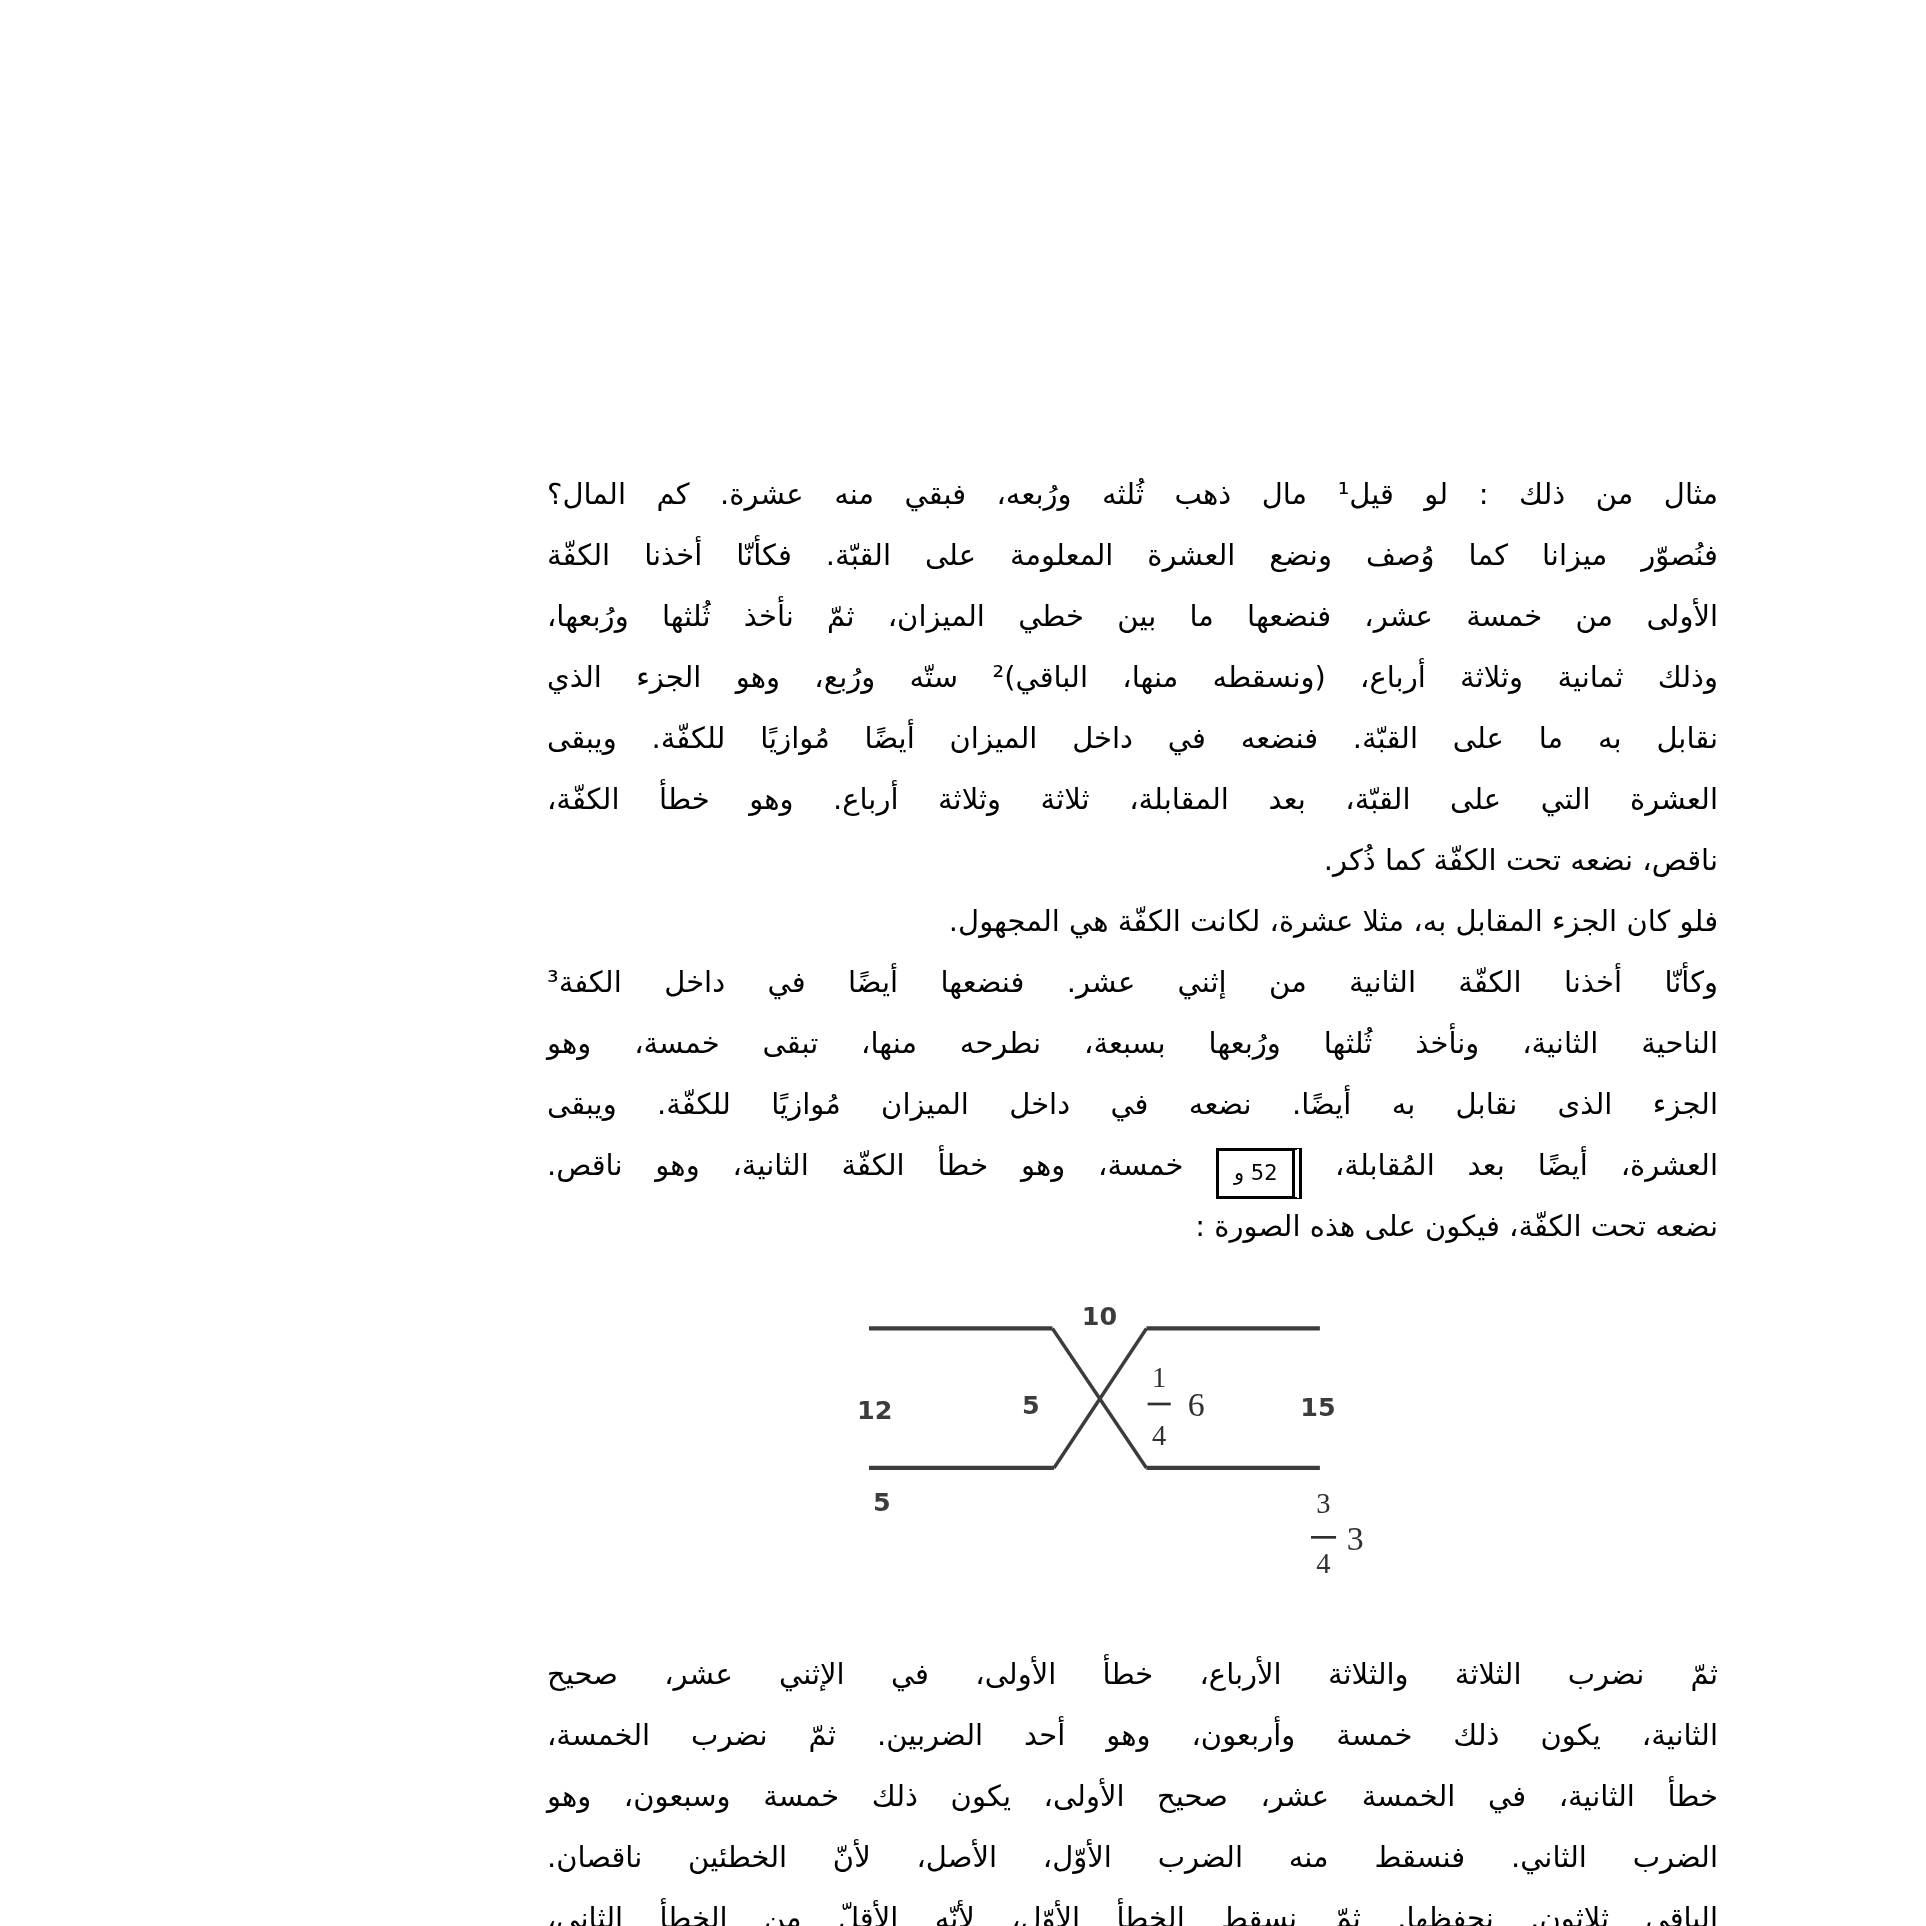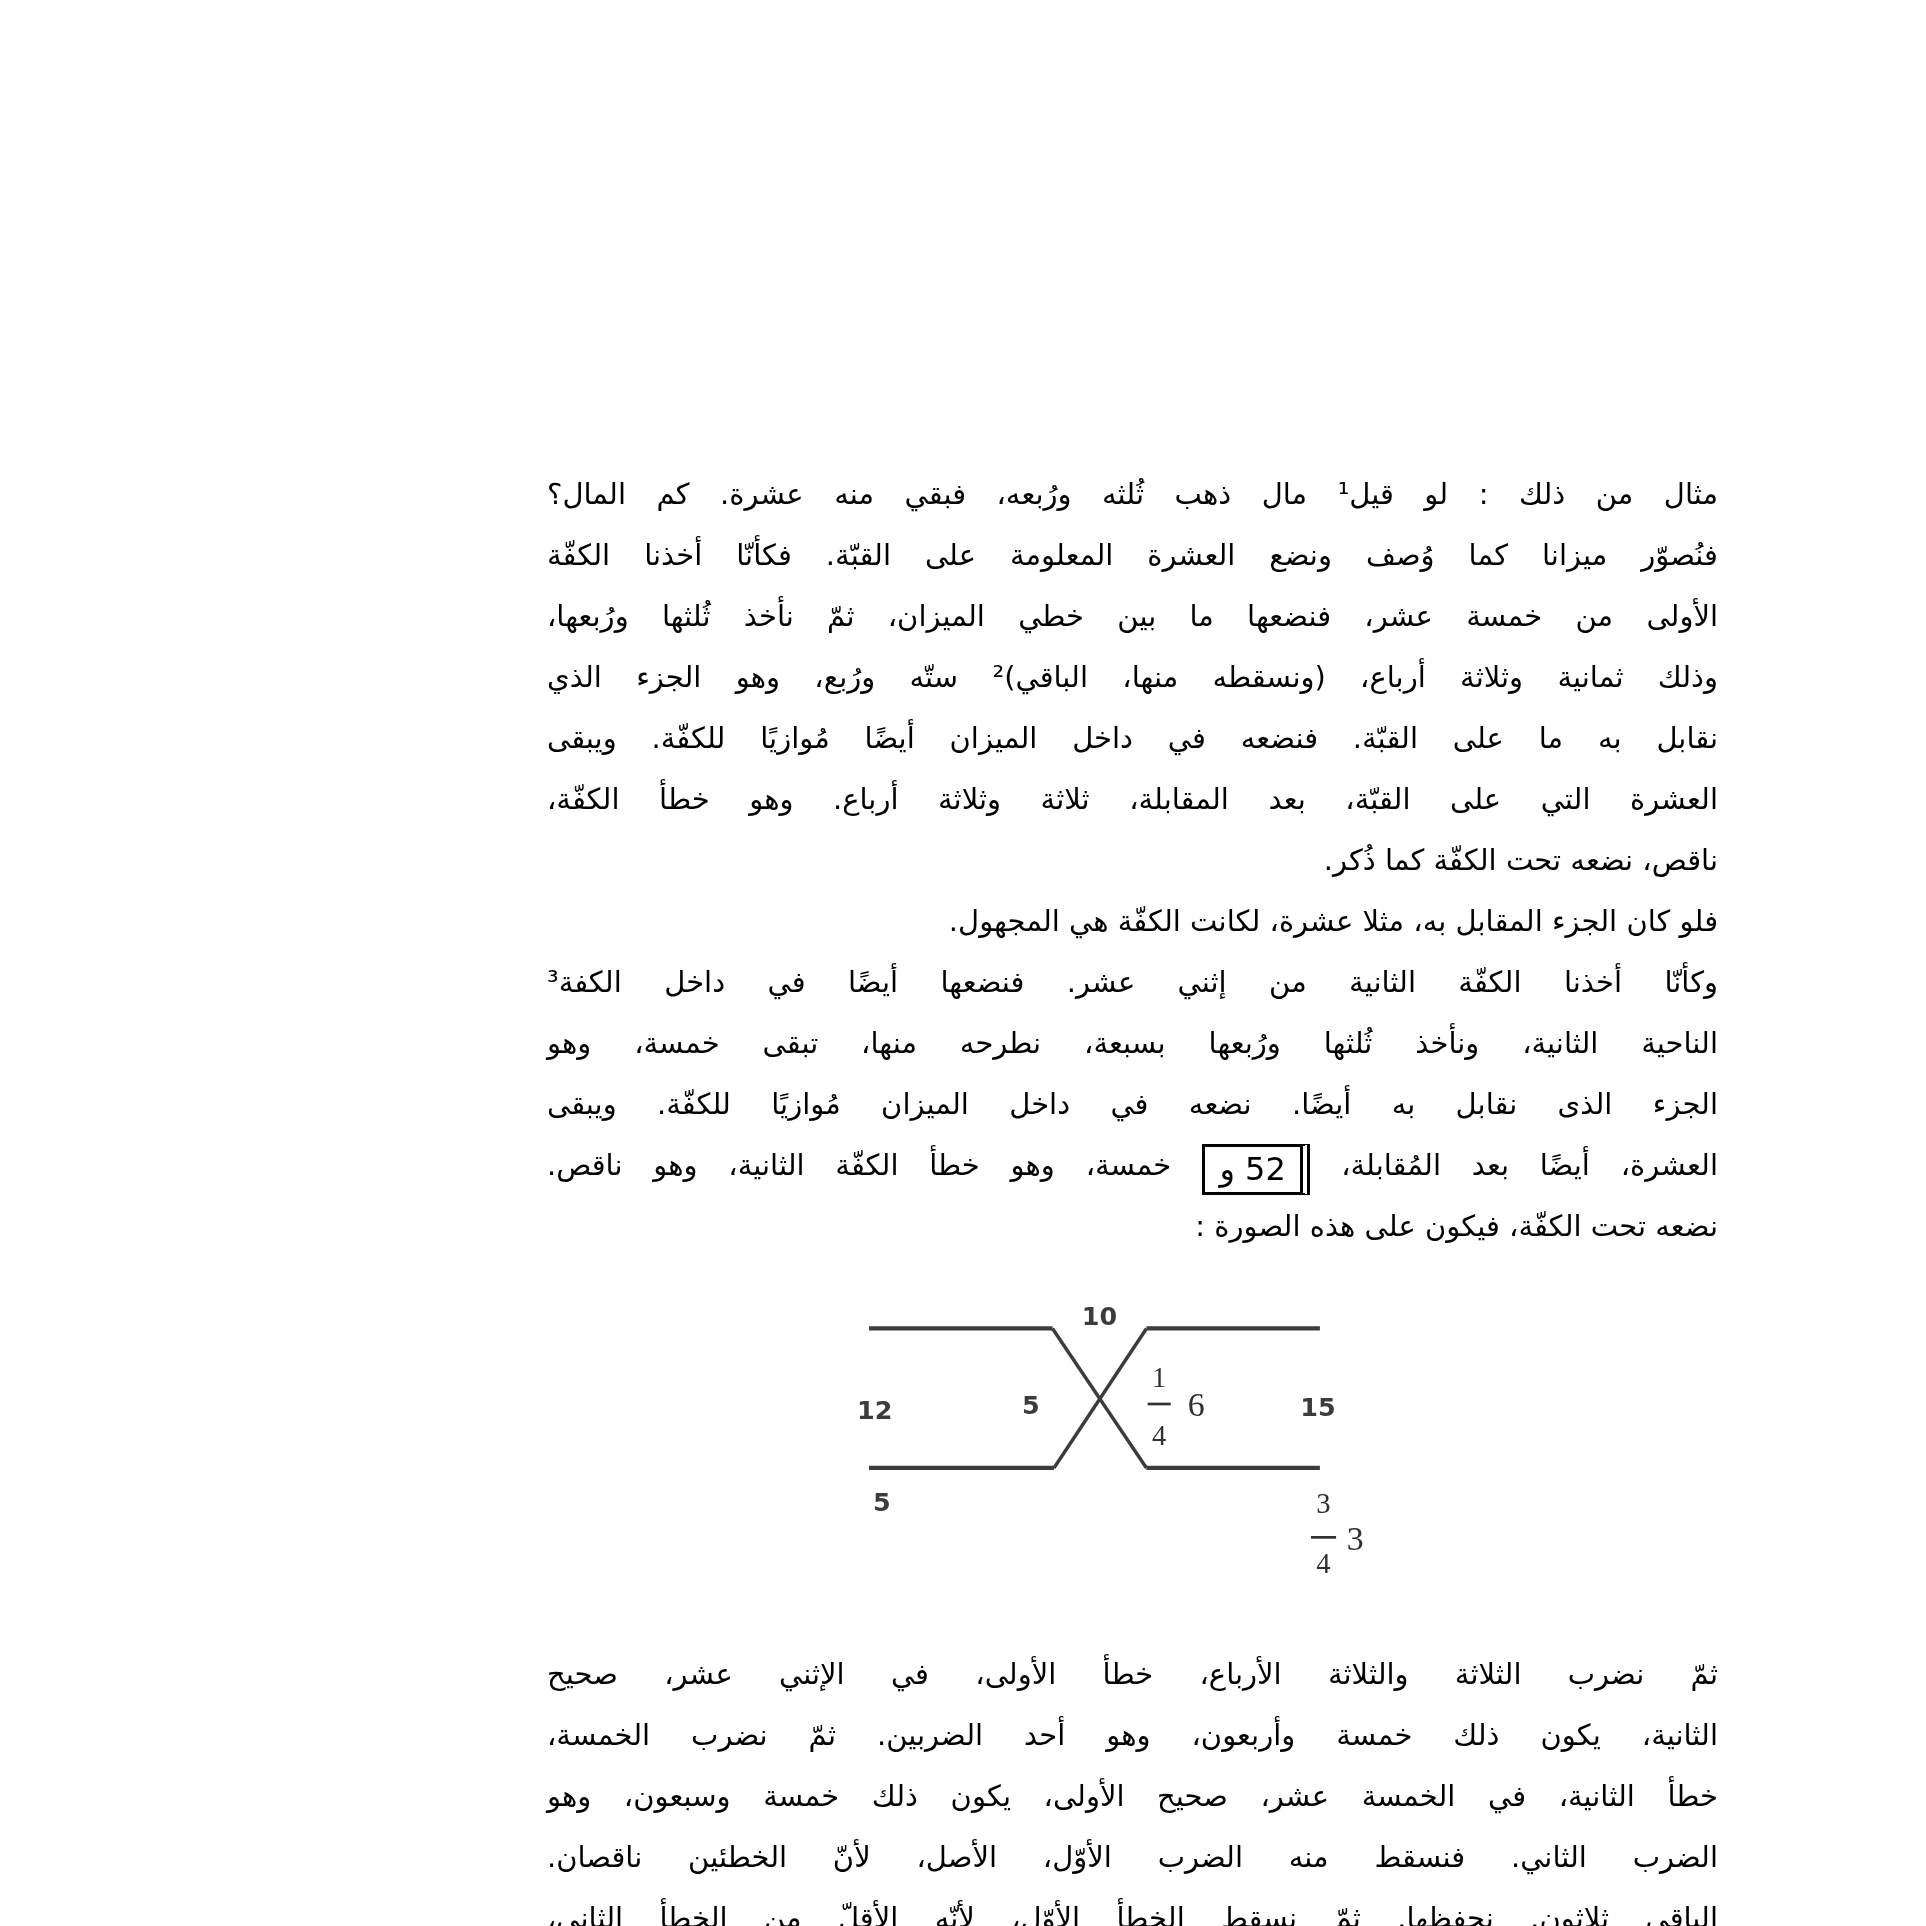--- a/index.html
+++ b/index.html
@@ -13,21 +13,21 @@
   }
   #main-text{right:461px;top:464px;width:1171px;}
   #para-after-diagram{right:461px;top:1644px;width:1171px;}
   .line{height:61px;white-space:nowrap;text-align:justify;}
   .line.full{text-align-last:justify;}
   .line.end{text-align:right;text-align-last:right;}
   .folio-box{
     display:inline-block;
     border:3.1px solid #000;border-left:3.1px solid #000;border-right:10.4px double #000;
     padding:0 14.6px;line-height:45px;vertical-align:-5.4px;
-    font-size:32px;
+    font-size:21px;
   }
   #diagram{position:absolute;left:840px;top:1283px;}
   .diag-label{font-family:"DejaVu Sans",sans-serif;font-weight:bold;fill:#3c3c3c;font-size:66px;}
   .diag-frac{font-family:"Liberation Serif",serif;fill:#303030;font-size:74px;}
   .diag-whole{font-family:"Liberation Serif",serif;fill:#303030;font-size:88px;}
 </style>
 </head>
 <body>
 
 <div class="textblock" id="main-text">

